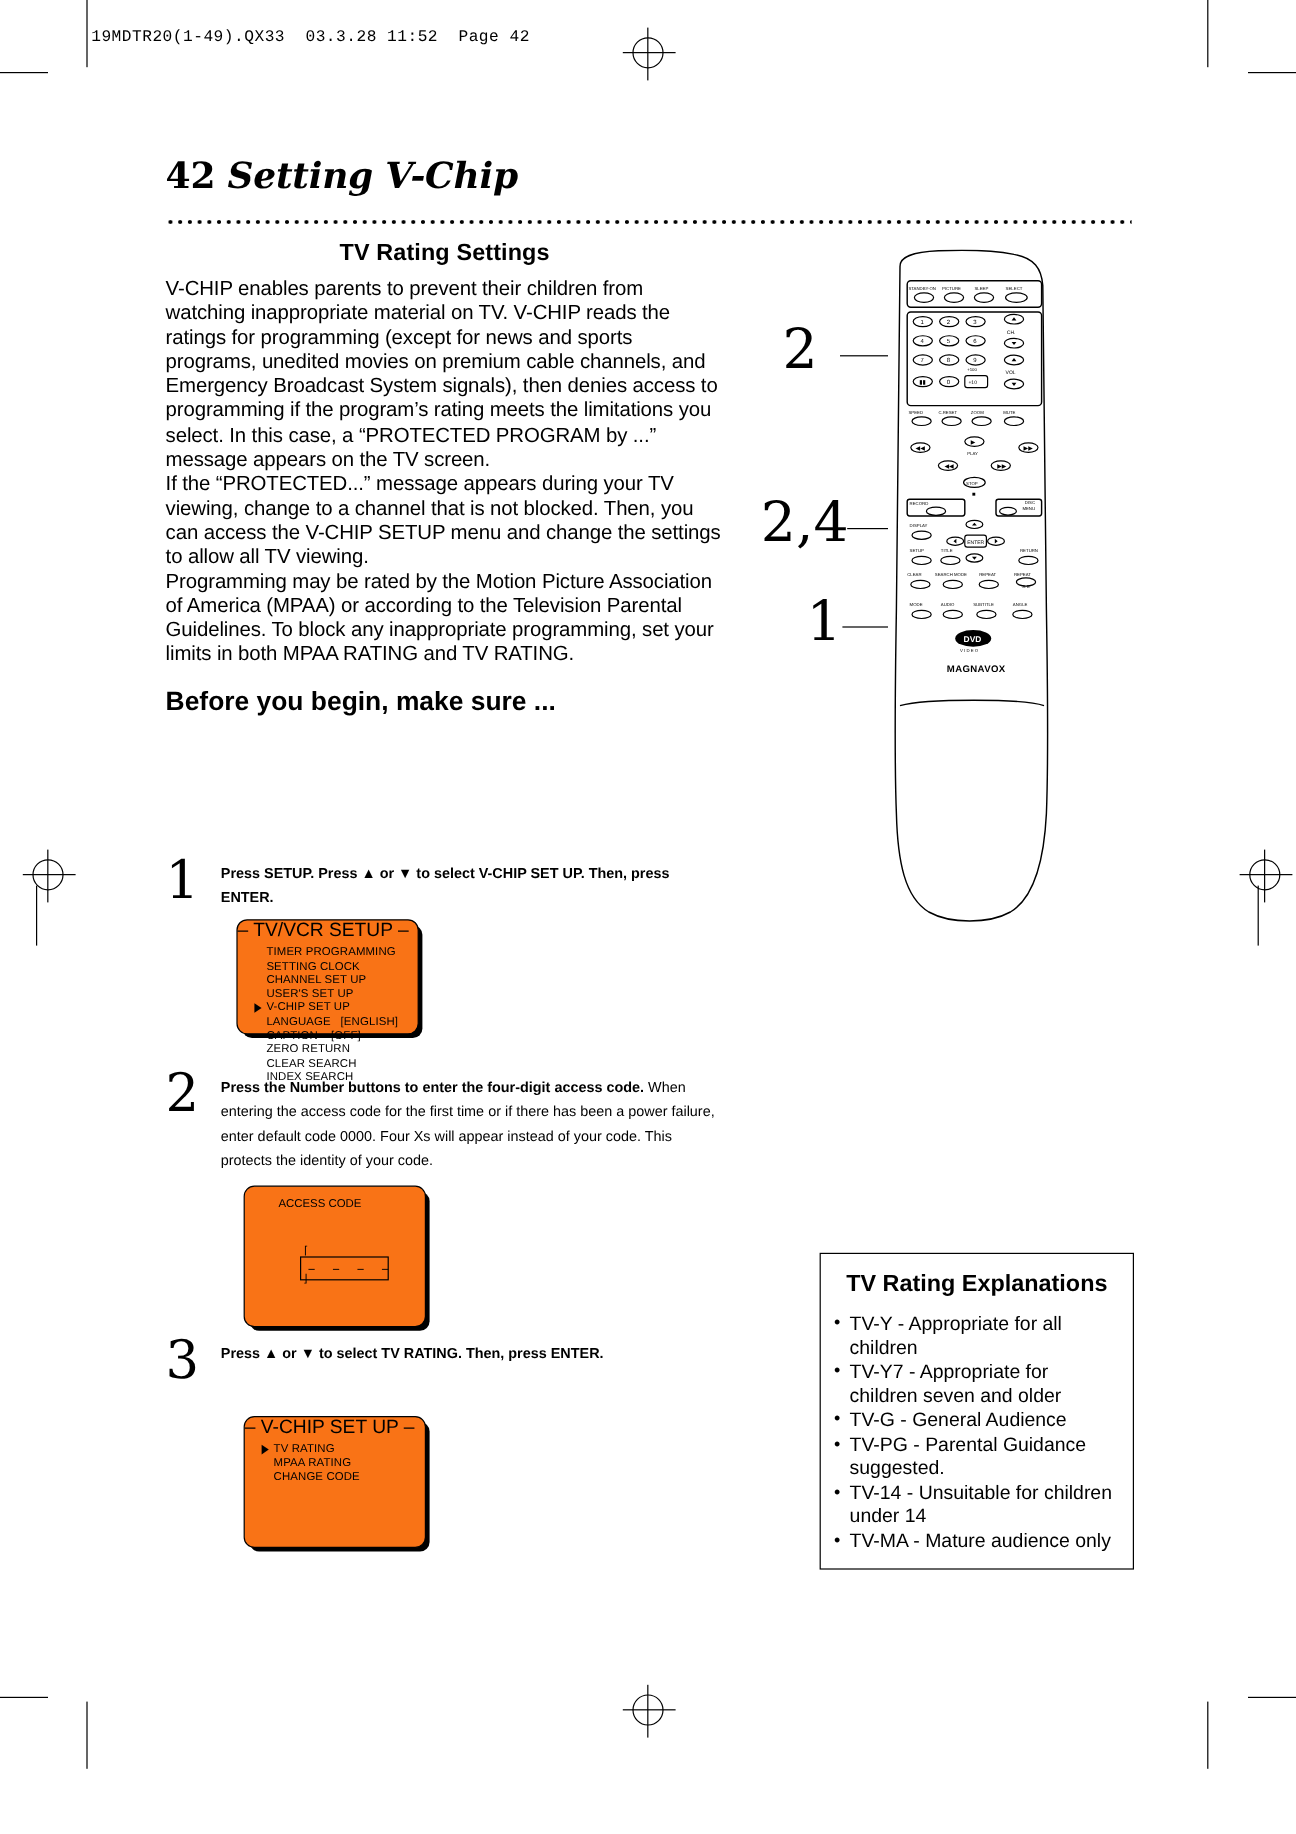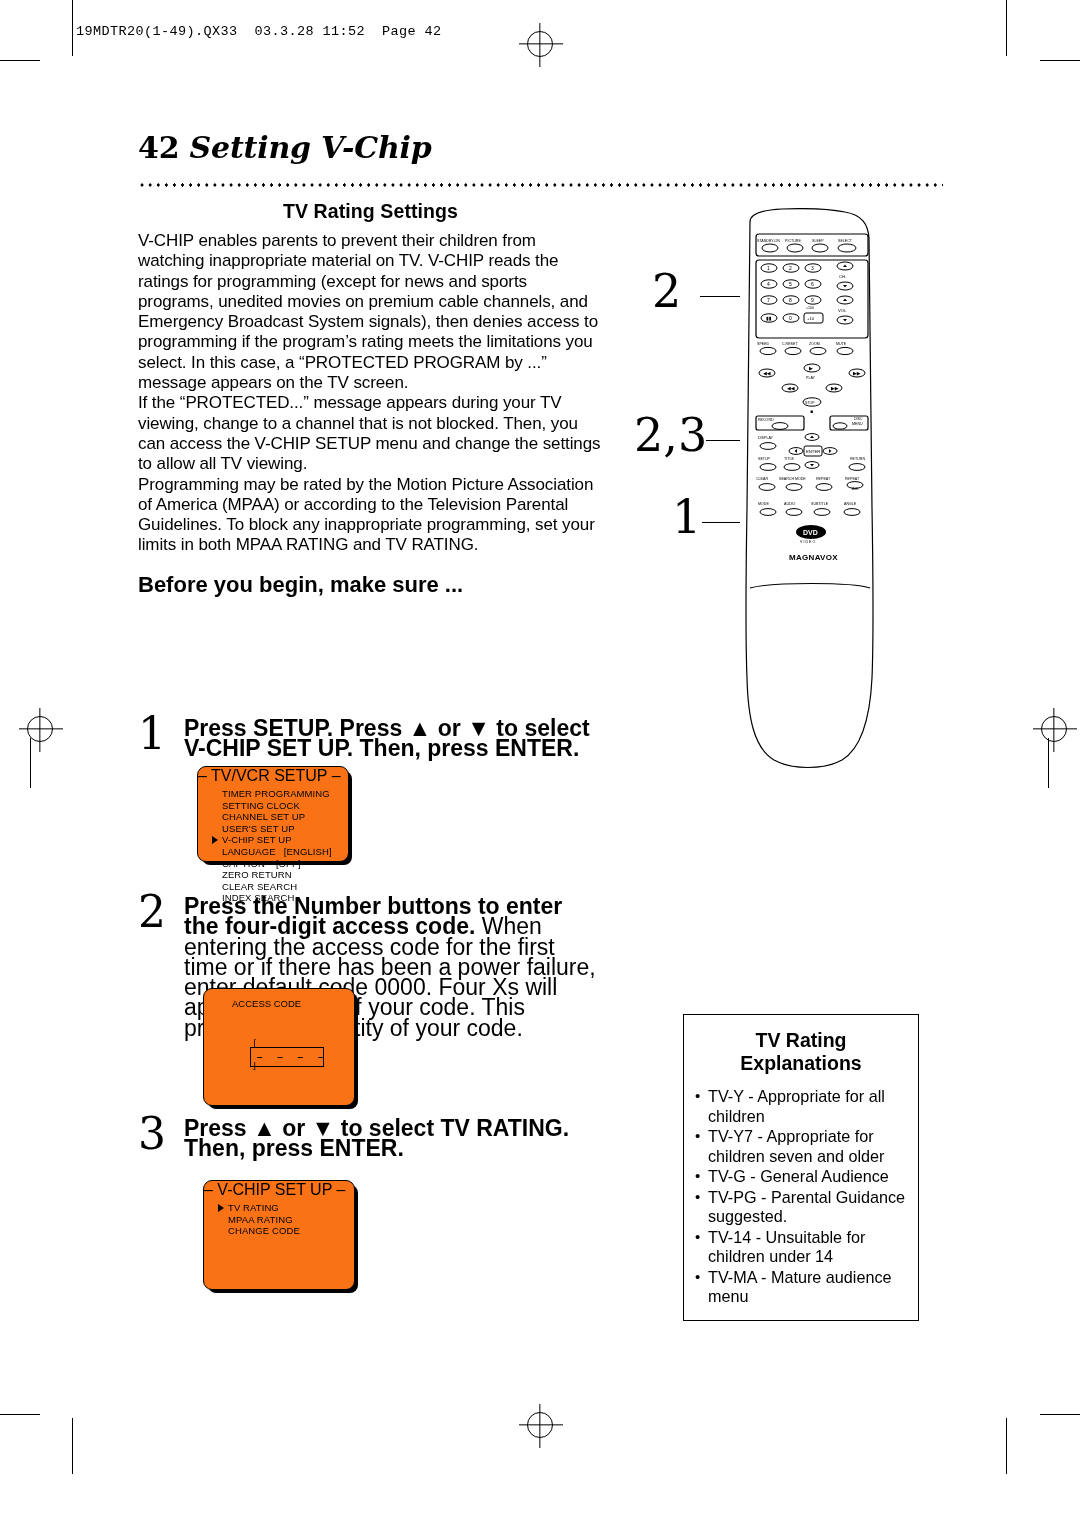--- a/index.html
+++ b/index.html
@@ -128,21 +128,21 @@
     position: absolute;
     left: 0;
     top: -6px;
     font-family: "DejaVu Serif", serif;
     font-size: 44px;
     line-height: 44px;
     font-weight: normal;
   }
   .step .stxt {
     margin-left: 46px;
-    font-size: 23px;
+    font-size: 12px;
     line-height: 20.3px;
   }
   .step .stxt b { font-weight: bold; }
   .menu-list {
     font-size: 9.5px;
     line-height: 11.6px;
     margin-left: 24px;
     margin-top: 3px;
     letter-spacing: 0.1px;
   }
@@ -206,22 +206,22 @@
     position: absolute;
     font-family: "DejaVu Serif", serif;
     font-size: 46px;
     line-height: 46px;
   }
 
   
   .explain {
     position: absolute;
     left: 683px;
-    top: 1014px;
-    width: 236px;
+    top: 1044px;
+    width: 262px;
     border: 1.6px solid #000;
     box-sizing: border-box;
     padding: 14px 10px 12px 10px;
   }
   .explain h3 {
     margin: 0 0 12px 0;
     font-size: 19.5px;
     font-weight: bold;
     text-align: center;
   }
@@ -324,21 +324,21 @@
 <div class="rounded-shadow" style="left:203px; top:1180px; width:152px; height:110px;">
   <div class="inner-head">– V-CHIP SET UP –</div>
   <div class="menu-list">
     <div class="row"><span class="caret"></span><span>TV RATING</span></div>
     <div class="row">MPAA RATING</div>
     <div class="row">CHANGE CODE</div>
   </div>
 </div>
 
 <div class="callout" style="left:652px; top:268px;">2</div>
-<div class="callout" style="left:634px; top:412px;">2,3</div>
+<div class="callout" style="left:634px; top:412px;">2,4</div>
 <div class="callout" style="left:672px; top:494px;">1</div>
 
 <div class="crop-line" style="left:700px;top:296px;width:40px;height:1.4px;"></div>
 <div class="crop-line" style="left:706px;top:440px;width:34px;height:1.4px;"></div>
 <div class="crop-line" style="left:702px;top:522px;width:38px;height:1.4px;"></div>
 
 <div class="remote-wrap">
 <svg width="200" height="570" viewBox="0 0 200 570" xmlns="http://www.w3.org/2000/svg">
   <defs>
     <style>
@@ -489,15 +489,15 @@
 </div>
 
 <div class="explain">
   <h3>TV Rating Explanations</h3>
   <ul>
     <li>TV-Y - Appropriate for all children</li>
     <li>TV-Y7 - Appropriate for children seven and older</li>
     <li>TV-G - General Audience</li>
     <li>TV-PG - Parental Guidance suggested.</li>
     <li>TV-14 - Unsuitable for children under 14</li>
-    <li>TV-MA - Mature audience menu</li>
+    <li>TV-MA - Mature audience only</li>
   </ul>
 </div>
 
 </body></html>

